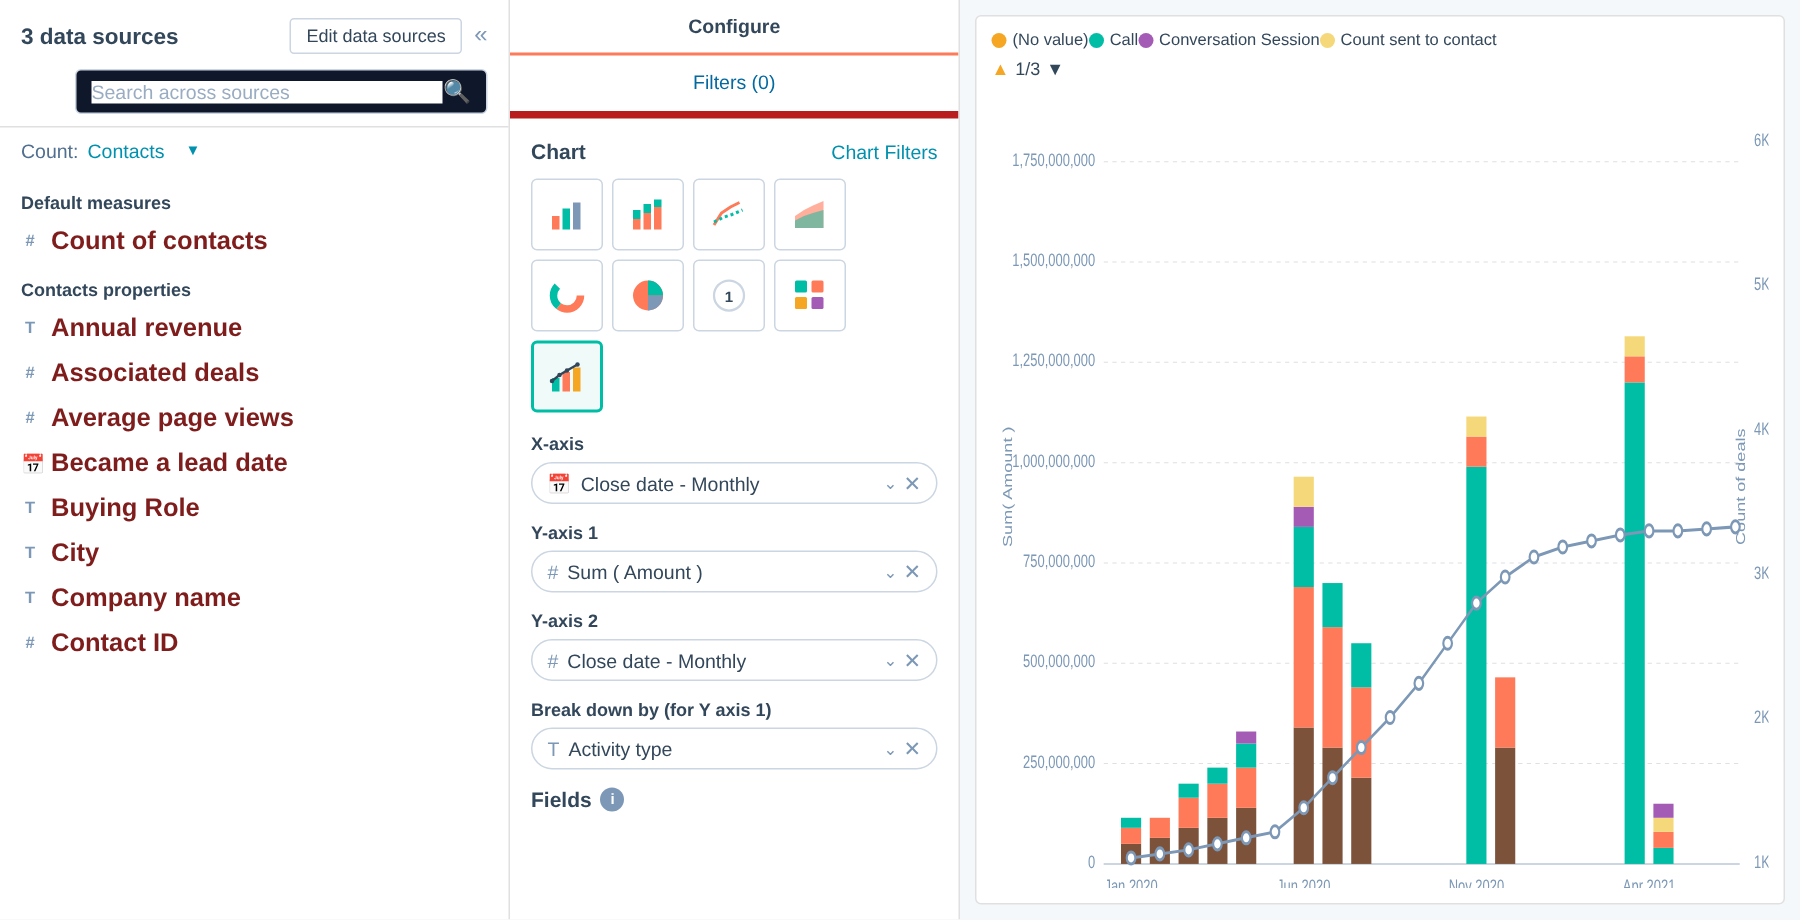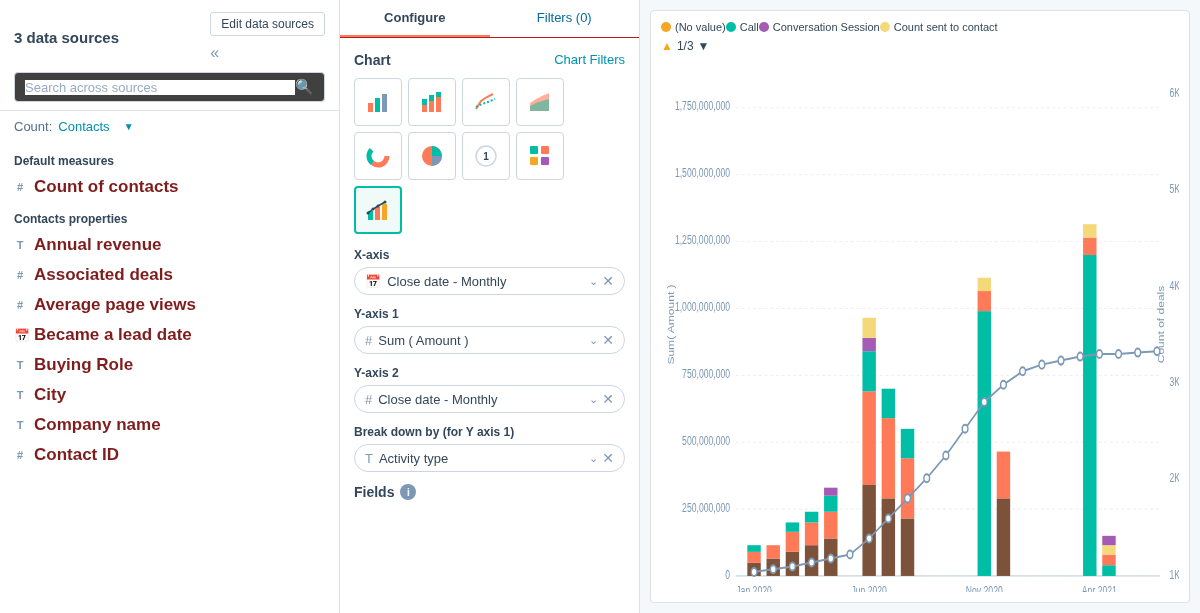--- a/index.html
+++ b/index.html
@@ -5,46 +5,46 @@
     * { box-sizing: border-box; margin: 0; padding: 0; }
     body { font-family: -apple-system, BlinkMacSystemFont, 'Segoe UI', sans-serif; font-size: 13px; background: #f5f8fa; color: #33475b; display: flex; height: 613px; overflow: hidden; }
 
     
     .left-panel { width: 340px; background: #fff; border-right: 1px solid #e0e0e0; display: flex; flex-direction: column; height: 100%; flex-shrink: 0; }
     .left-header { padding: 12px 14px 8px; border-bottom: 1px solid #e0e0e0; }
     .left-header-row { display: flex; align-items: center; justify-content: space-between; margin-bottom: 10px; }
     .sources-title { font-size: 15px; font-weight: 600; color: #33475b; }
     .edit-sources-btn { font-size: 12px; border: 1px solid #cbd6e2; border-radius: 3px; background: #fff; color: #33475b; padding: 4px 10px; cursor: pointer; }
     .chevron-double { font-size: 16px; color: #7c98b6; cursor: pointer; }
-    .search-box { display: flex; align-items: center; border: 1px solid #cbd6e2; border-radius: 4px; padding: 5px 10px; background: #404040; }
+    .search-box { display: flex; align-items: center; border: 1px solid #cbd6e2; border-radius: 4px; padding: 5px 10px; background: #0f172a; margin-left: 36px; }
     .search-box input { border: none; outline: none; flex: 1; font-size: 13px; color: #33475b; }
     .search-box input::placeholder { color: #99acc2; }
     .search-icon { color: #00a4bd; font-size: 15px; }
     .browse-row { display: flex; align-items: center; padding: 8px 14px 4px; font-size: 13px; color: #33475b; }
     .browse-label { margin-right: 6px; color: #516f90; }
     .browse-link { color: #0091ae; font-weight: 500; cursor: pointer; display: flex; align-items: center; gap: 14px; }
     .browse-link .caret { font-size: 10px; }
 
     .left-content { flex: 1; overflow-y: auto; padding: 6px 0; }
     .section-title { font-size: 12px; font-weight: 700; color: #33475b; padding: 10px 14px 4px; text-transform: none; }
     .field-item { display: flex; align-items: center; padding: 5px 14px; cursor: pointer; gap: 8px; }
     .field-type { font-size: 11px; font-weight: 600; color: #7c98b6; width: 12px; text-align: center; flex-shrink: 0; }
     .field-type.hash { color: #7c98b6; }
     .field-type.text { color: #7c98b6; }
     .field-type.date { color: #7c98b6; font-size: 13px; }
     .field-name { color: #7f1d1d; font-size: 17px; font-weight: bold; }
 
     
     .middle-panel { width: 300px; background: #fff; border-right: 1px solid #e0e0e0; display: flex; flex-direction: column; height: 100%; flex-shrink: 0; overflow: hidden; }
-    .tabs { display: flex; border-bottom: 1px solid #b91c1c; }
+    .tabs { display: flex; border-bottom: 5px solid #b91c1c; flex-direction: column; }
     .tab { flex: 1; text-align: center; padding: 10px; font-size: 13px; color: #0369a1; cursor: pointer; border-bottom: 2px solid transparent; }
     .tab.active { color: #33475b; font-weight: 600; border-bottom: 2px solid #ff7a59; }
     .middle-content { flex: 1; overflow-y: auto; padding: 14px; }
 
-    .chart-section-title { font-size: 14px; font-weight: 600; color: #33475b; margin-bottom: 10px; display: flex; justify-content: space-between; align-items: flex-start; gap: 46px; }
+    .chart-section-title { font-size: 14px; font-weight: 600; color: #33475b; margin-bottom: 10px; display: flex; justify-content: space-between; align-items: flex-end; gap: 46px; }
     .chart-settings-link { color: #0091ae; font-size: 13px; font-weight: 400; cursor: pointer; }
 
     .chart-types-grid { display: grid; grid-template-columns: repeat(4, 48px); gap: 6px; margin-bottom: 14px; }
     .chart-type-btn { width: 48px; height: 48px; border: 1px solid #cbd6e2; border-radius: 4px; background: #fff; cursor: pointer; display: flex; align-items: center; justify-content: center; }
     .chart-type-btn.active { border: 2px solid #00bda5; background: #f0faf9; }
     .chart-type-btn svg { width: 26px; height: 26px; }
 
     .axis-section { margin-bottom: 12px; }
     .axis-label { font-size: 12px; font-weight: 600; color: #33475b; margin-bottom: 5px; }
     .axis-select { display: flex; align-items: center; border: 1px solid #cbd6e2; border-radius: 20px; padding: 5px 10px; background: #fff; gap: 6px; }
@@ -71,21 +71,21 @@
     .chart-area { flex: 1; position: relative; }
     svg.main-chart { width: 100%; height: 100%; }
   </style>
 </head>
 <body>
 
 <div class="left-panel">
   <div class="left-header">
     <div class="left-header-row">
       <span class="sources-title">3 data sources</span>
-      <div style="display:flex;gap:8px;flex-direction:column;">
+      <div style="display:flex;align-items:center;gap:8px;">
         <button class="edit-sources-btn">Edit data sources</button>
         <span class="chevron-double">«</span>
       </div>
     </div>
     <div class="search-box">
       <input type="text" placeholder="Search across sources" style="">
       <span class="search-icon">🔍</span>
     </div>
   </div>
   <div class="browse-row">

